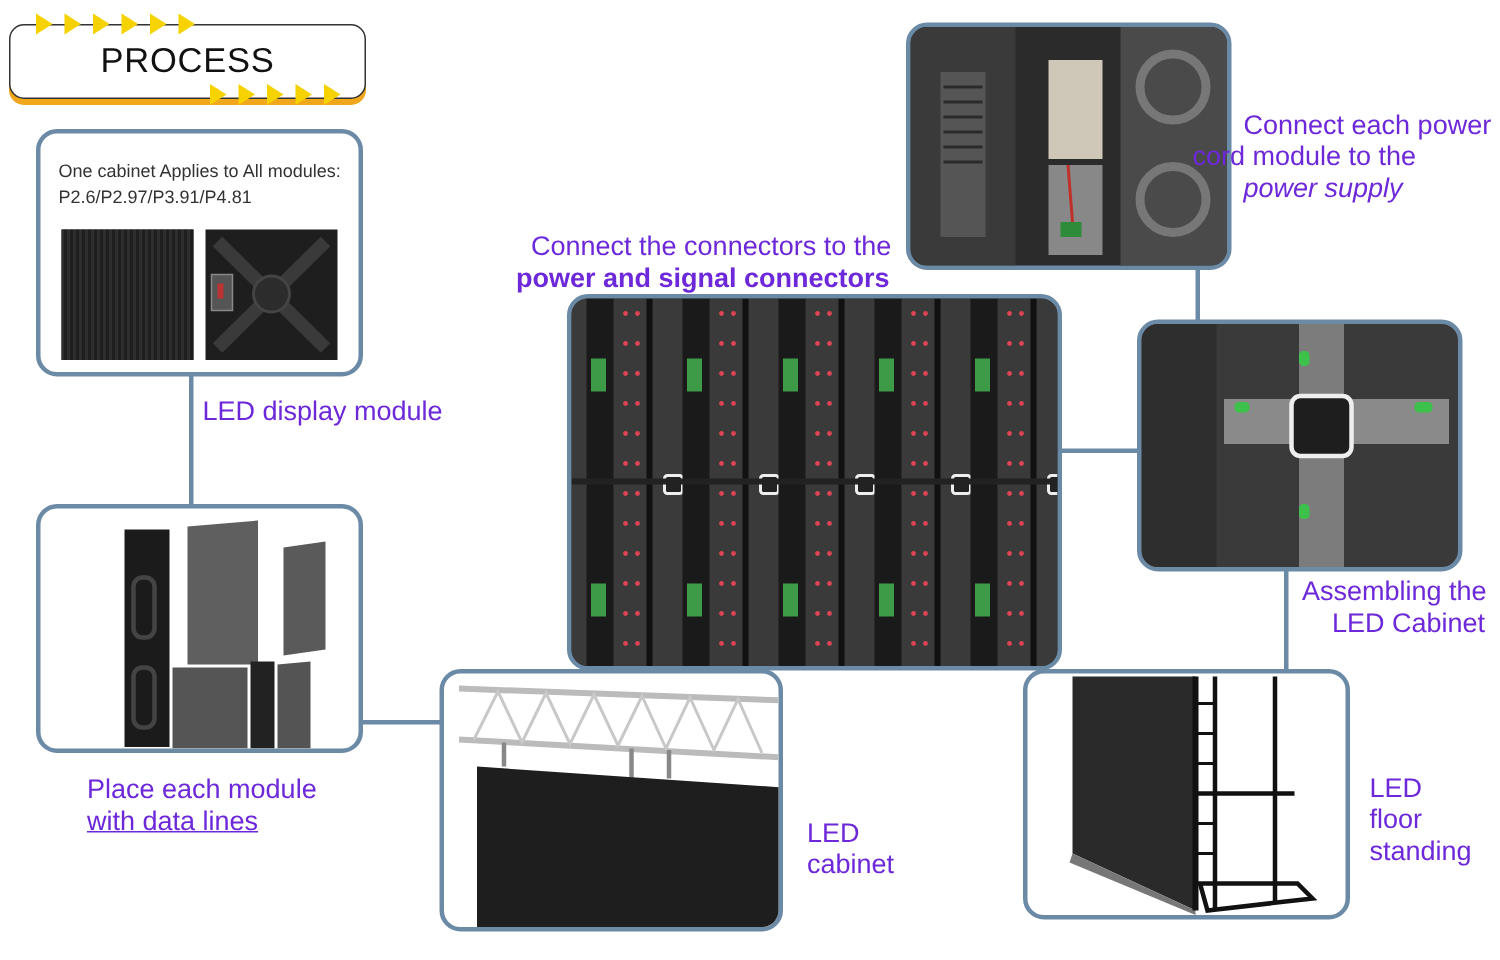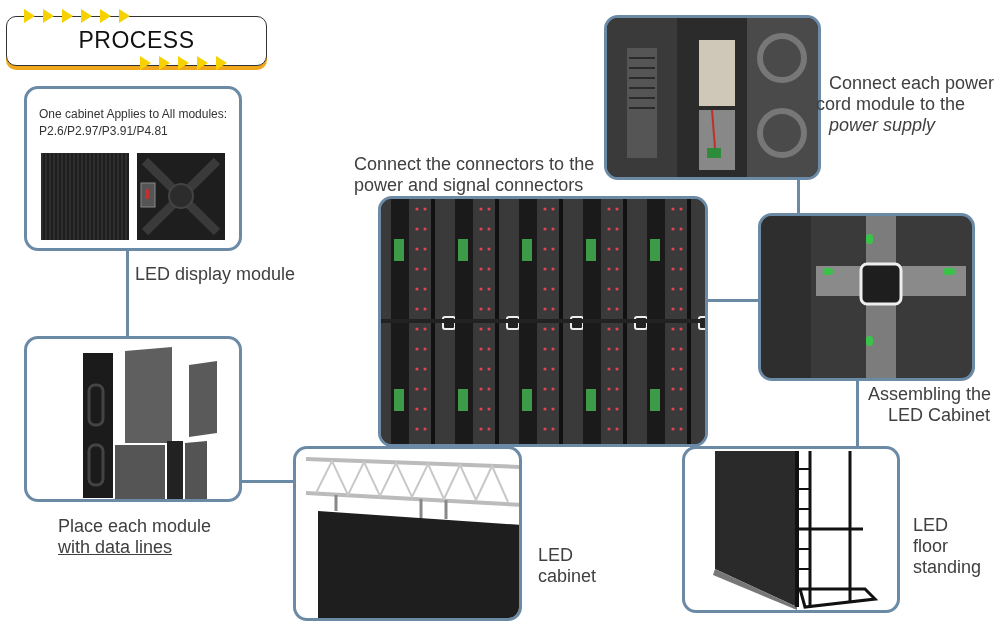--- a/index.html
+++ b/index.html
@@ -1,22 +1,22 @@
 <!DOCTYPE html>
 <html><head>
 <meta charset="utf-8">
 <style>
   html,body{margin:0;padding:0;}
   body{width:1000px;height:640px;position:relative;background:#ffffff;overflow:hidden;
        font-family:"Liberation Sans","DejaVu Sans",sans-serif;color:#111;}
   .abs{position:absolute;}
   .card{position:absolute;border:3px solid #6b8aa6;border-radius:14px;background:#fff;overflow:hidden;box-sizing:border-box;}
   .line{position:absolute;background:#6b8aa6;}
-  .label{position:absolute;font-size:18px;line-height:21px;color:#404040;}
-  .title-box{position:absolute;left:6px;top:16px;width:261px;height:50px;box-sizing:border-box;
+  .label{position:absolute;font-size:18px;line-height:21px;color:#6d28d9;}
+  .title-box{position:absolute;left:6px;top:16px;width:238px;height:50px;box-sizing:border-box;
        border:1.5px solid #333;border-radius:10px;background:#fff;box-shadow:0 4px 0 #f0a71b;}
   .title-text{position:absolute;left:0;right:0;top:10px;text-align:center;font-size:23px;letter-spacing:0.5px;color:#111;}
   .tri{position:absolute;width:0;height:0;border-top:7px solid transparent;border-bottom:7px solid transparent;
        border-left:11px solid #f5d200;}
   .tri::after{content:"";}
   .dark-panel{position:absolute;background:
       repeating-linear-gradient(0deg,#2a2a2a 0 2px,#1c1c1c 2px 4px),#222;}
 </style>
 </head>
 <body>
@@ -84,21 +84,21 @@
     <line x1="40" y1="46" x2="40" y2="62" stroke="#888" stroke-width="3"></line>
     <line x1="125" y1="50" x2="125" y2="70" stroke="#888" stroke-width="3"></line>
     <line x1="150" y1="51" x2="150" y2="70" stroke="#888" stroke-width="3"></line>
     <polygon points="22,62 226,76 226,172 22,172" fill="#1e1e1e"></polygon>
   </svg>
 </div>
 <div class="label" style="left:538px;top:545px;">LED</div>
 <div class="label" style="left:538px;top:566px;">cabinet</div>
 
 <div class="label" style="left:354px;top:154px;">Connect the connectors to the</div>
-<div class="label" style="left:354px;top:175px;">power and signal connectors</div>
+<div class="label" style="left:344px;top:175px;font-weight:bold;">power and signal connectors</div>
 <div class="card" style="left:378px;top:196px;width:330px;height:251px;background:#2a2a2a;">
   <svg class="abs" style="left:0;top:0;" width="324" height="245" viewBox="0 0 324 245" id="grid-svg">
       <rect x="0" y="0" width="324" height="245" fill="#3a3a3a"></rect>
       <rect x="10" y="0" width="18" height="245" fill="#1a1a1a"></rect>
       <rect x="50" y="0" width="4" height="245" fill="#111"></rect>
       <rect x="13" y="40" width="10" height="22" fill="#3d9b47"></rect>
       <rect x="13" y="190" width="10" height="22" fill="#3d9b47"></rect>
       <rect x="62" y="118" width="12" height="12" rx="2" fill="#222" stroke="#eee" stroke-width="2"></rect>
       <circle cx="36" cy="10" r="1.6" fill="#d45"></circle>
       <circle cx="44" cy="10" r="1.6" fill="#d45"></circle>
@@ -259,21 +259,21 @@
     <rect x="92" y="22" width="36" height="66" fill="#cfc7b8"></rect>
     <rect x="92" y="92" width="36" height="60" fill="#888"></rect>
     <line x1="105" y1="92" x2="108" y2="130" stroke="#c0302a" stroke-width="2"></line>
     <rect x="100" y="130" width="14" height="10" fill="#2e8b3a"></rect>
     <rect x="140" y="0" width="71" height="159" fill="#4a4a4a"></rect>
     <circle cx="175" cy="40" r="22" fill="none" stroke="#777" stroke-width="6"></circle>
     <circle cx="175" cy="115" r="22" fill="none" stroke="#777" stroke-width="6"></circle>
   </svg>
 </div>
 <div class="label" style="left:829px;top:73px;">Connect each power</div>
-<div class="label" style="left:816px;top:94px;">cord module to the</div>
+<div class="label" style="left:795px;top:94px;">cord module to the</div>
 <div class="label" style="left:829px;top:115px;font-style:italic;">power supply</div>
 
 <div class="card" style="left:758px;top:213px;width:217px;height:168px;background:#3a3a3a;">
   <svg class="abs" style="left:0;top:0;" width="211" height="162" viewBox="0 0 211 162">
     <rect x="0" y="0" width="50" height="162" fill="#2e2e2e"></rect>
     <rect x="55" y="50" width="150" height="30" fill="#8a8a8a"></rect>
     <rect x="105" y="0" width="30" height="162" fill="#7c7c7c"></rect>
     <rect x="100" y="48" width="40" height="40" rx="6" fill="#1e1e1e" stroke="#eee" stroke-width="3"></rect>
     <rect x="62" y="52" width="10" height="7" rx="3" fill="#3cc24a"></rect>
     <rect x="182" y="52" width="12" height="7" rx="3" fill="#3cc24a"></rect>

